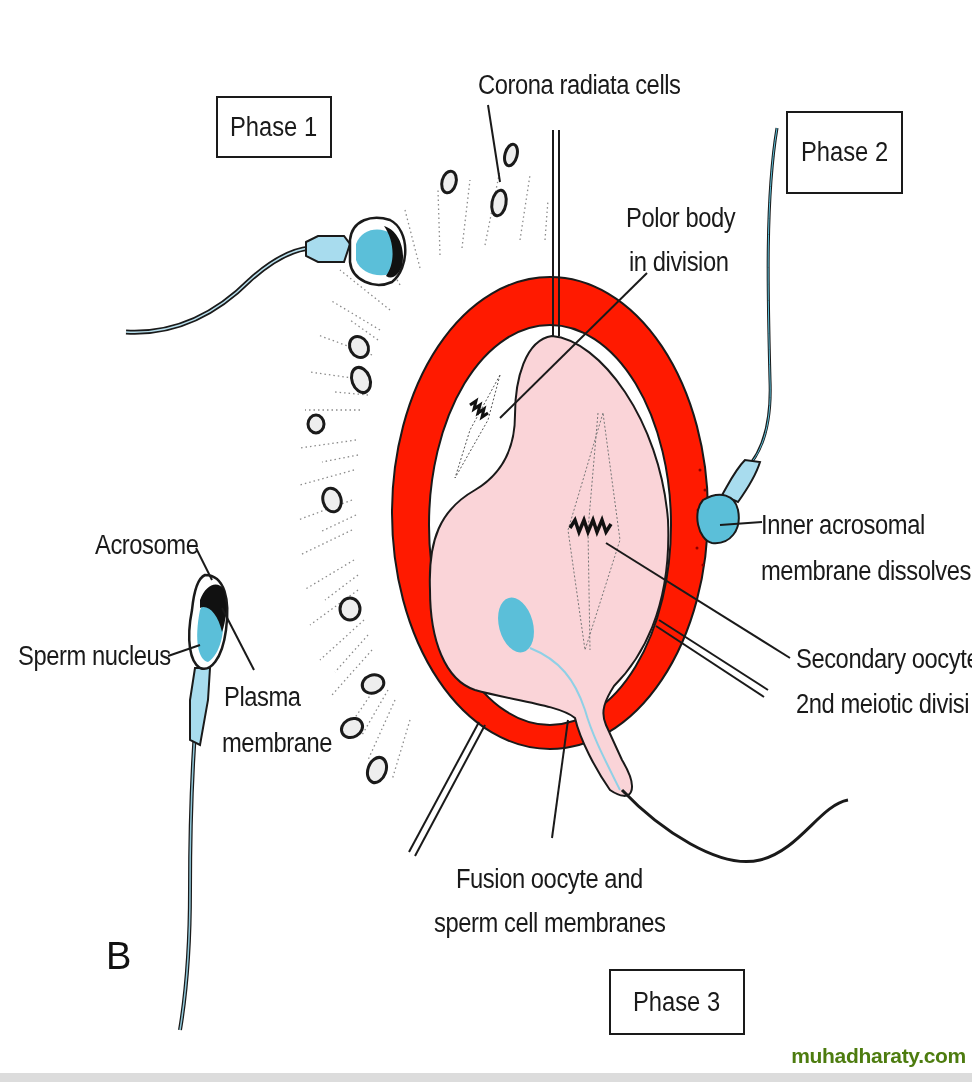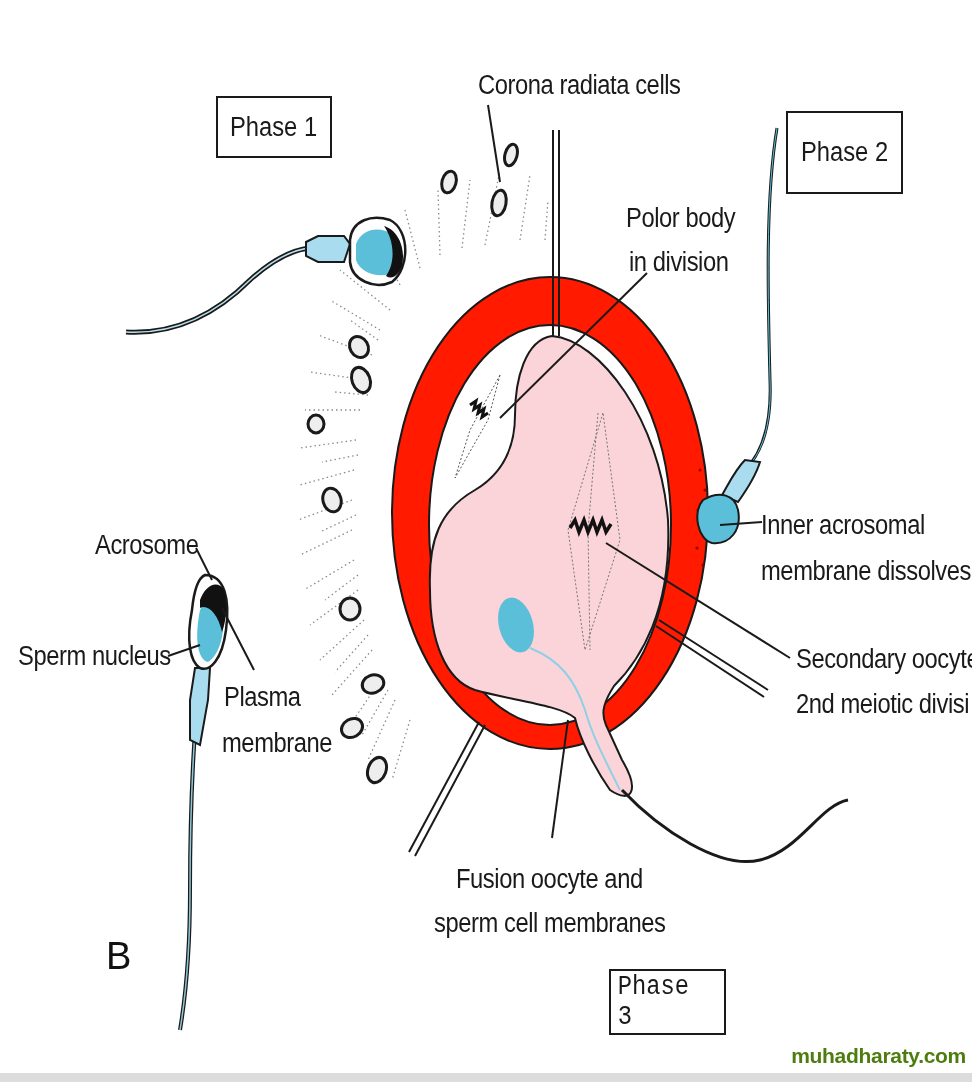--- a/index.html
+++ b/index.html
@@ -142,21 +142,21 @@
     <path d="M568 720 L552 838"></path>
   </g>
 </svg>
 
 <div class="phase-box" style="left:216px; top:96px; width:116px; height:62px;">
   <span>Phase 1</span>
 </div>
 <div class="phase-box" style="left:786px; top:91px; width:117px; height:83px;margin-top:20px;">
   <span>Phase 2</span>
 </div>
-<div class="phase-box" style="left:609px; top:969px; width:117px; height:66px;font-family:Liberation Mono, monospace;">
+<div class="phase-box" style="left:609px; top:969px; width:136px; height:66px;">
   <span>Phase 3</span>
 </div>
 
 <div class="lbl" style="left:478px; top:66px;">Corona radiata cells</div>
 <div class="lbl" style="left:626px; top:199px;">Polor body</div>
 <div class="lbl" style="left:629px; top:243px;">in division</div>
 <div class="lbl" style="left:761px; top:506px;">Inner acrosomal</div>
 <div class="lbl" style="left:761px; top:552px;">membrane dissolves</div>
 <div class="lbl" style="left:796px; top:640px;">Secondary oocyte</div>
 <div class="lbl" style="left:796px; top:685px;">2nd meiotic divisi</div>

